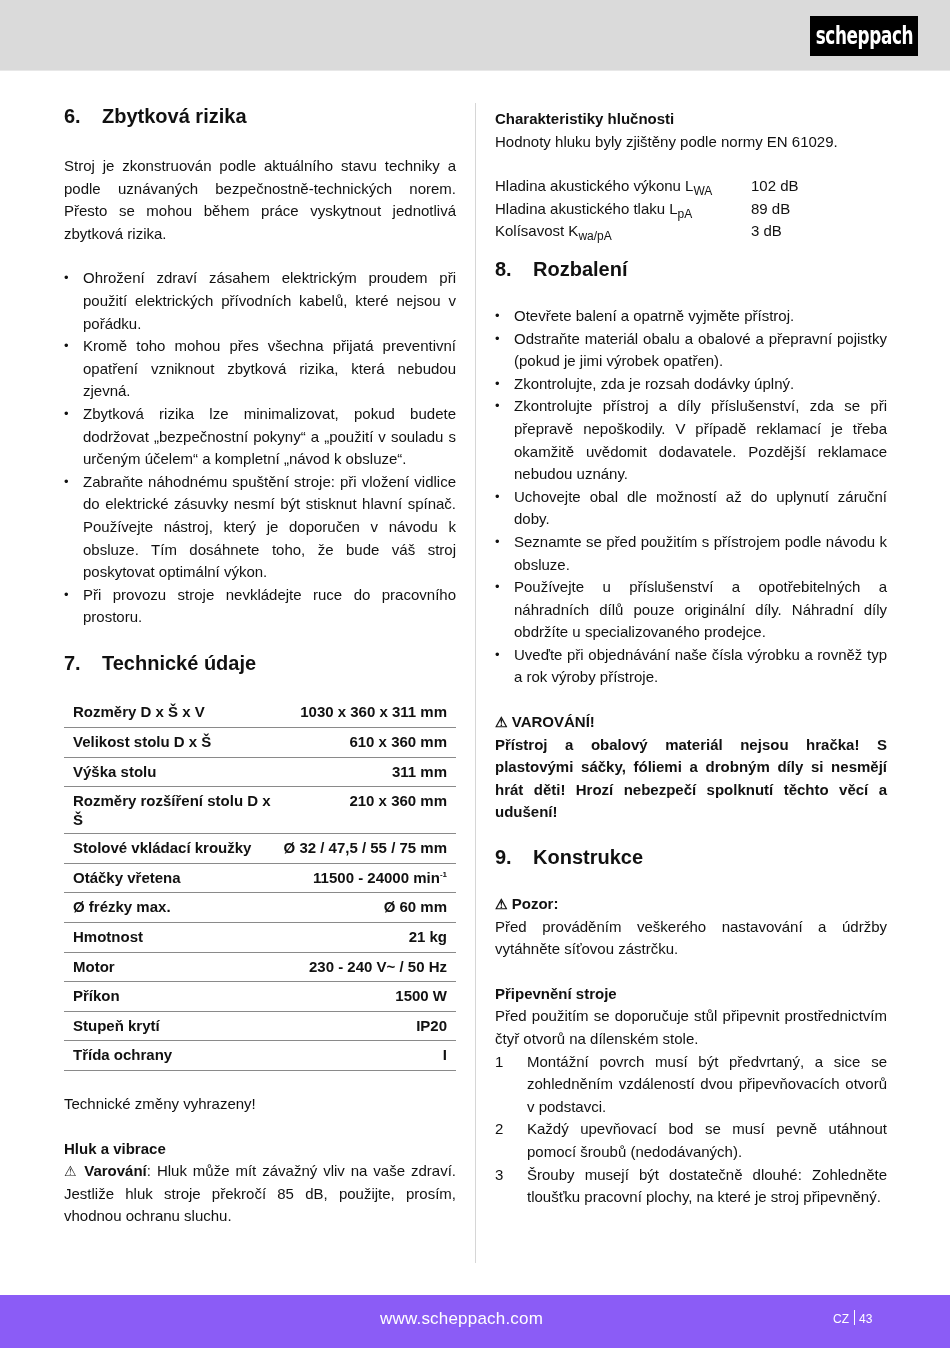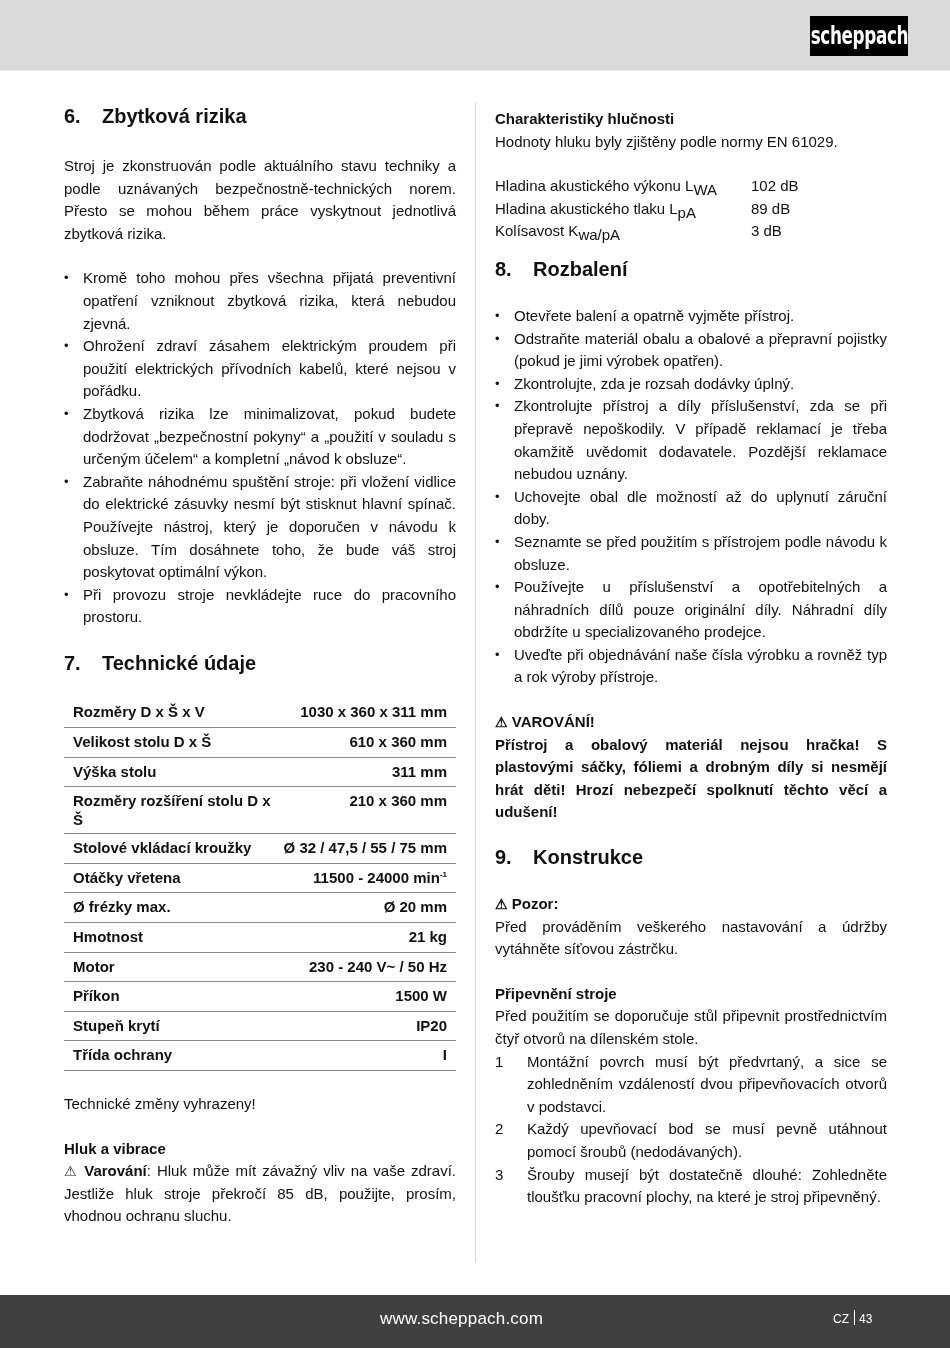--- a/index.html
+++ b/index.html
@@ -1,20 +1,20 @@
 <!DOCTYPE html>
 <html><head>
 <meta charset="utf-8">
 <style>
   * { box-sizing: border-box; margin: 0; padding: 0; }
   html, body { width: 950px; height: 1348px; background: #ffffff; overflow: hidden; }
   body { position: relative; font-family: "Liberation Sans", sans-serif; color: #111; font-size: 15px; }
 
   .topbar { position: absolute; left: 0; top: 0; width: 950px; height: 71px; background: #dadada; border-bottom: 1px solid #e8e8e8; }
-  .logo { position: absolute; left: 810px; top: 16px; width: 98px; height: 40px; background: #000; display: flex; align-items: center; justify-content: center; }
+  .logo { position: absolute; left: 810px; top: 16px; width: 108px; height: 40px; background: #000; display: flex; align-items: center; justify-content: center; }
   .logo span { color: #fff; font-family: "DejaVu Sans Condensed", "DejaVu Sans", sans-serif; font-weight: bold; font-size: 24px; letter-spacing: -0.5px; transform: scaleX(0.78); display: inline-block; line-height: 1; }
 
   .divider { position: absolute; left: 475px; top: 103px; width: 1px; height: 1160px; background: #d6d6d6; }
 
   .col { position: absolute; top: 104px; width: 392px; line-height: 22.6px; }
   .col-left { left: 64px; }
   .col-right { left: 495px; }
 
   h2 { font-size: 20px; font-weight: bold; line-height: 24px; display: flex; }
   h2 .num { width: 38px; display: inline-block; }
@@ -26,28 +26,28 @@
   ul.bullets li::before { content: "•"; position: absolute; left: 0; top: 0; font-size: 13px; }
 
   ol.steps { list-style: none; }
   ol.steps li { position: relative; padding-left: 32px; text-align: justify; }
   ol.steps li .n { position: absolute; left: 0; top: 0; }
 
   table.spec { width: 392px; border-collapse: collapse; margin-top: 0; font-weight: bold; }
   table.spec td { border-bottom: 1px solid #8a8a8a; padding: 4px 0 4px 9px; vertical-align: top; line-height: 19px; height: 29.6px; }
   table.spec td.val { text-align: right; padding-right: 9px; padding-left: 0; white-space: nowrap; }
   sup { font-size: 8px; vertical-align: super; line-height: 0; }
-  sub { font-size: 15px; vertical-align: sub; line-height: 0; margin-top: 32px; }
+  sub { font-size: 12px; vertical-align: sub; line-height: 0; margin-top: 32px; }
 
   .noise-table td { padding: 0; line-height: 22.6px; }
   .noise-table td.lbl { width: 256px; }
 
   .warn-icon { font-size: 14px; }
 
-  .footer { position: absolute; left: 0; top: 1295px; width: 950px; height: 53px; background: #404040; }
+  .footer { position: absolute; left: 0; top: 1295px; width: 950px; height: 53px; background: #8b5cf6; }
   .footer .url { position: absolute; left: 380px; top: 14px; color: #fff; font-size: 17px; letter-spacing: 0.2px; }
   .footer .page { position: absolute; left: 833px; top: 15px; color: #fff; font-size: 12px; }
   .footer .page .sep { display: inline-block; width: 1px; height: 15px; background: #fff; vertical-align: -2px; margin: 0 4px 0 5px; }
 </style>
 </head>
 <body>
 
 <div class="topbar">
   <div class="logo">
     <span>scheppach</span>
@@ -59,22 +59,22 @@
 <div class="col col-left">
 
   <h2>
     <span class="num">6.</span>
     <span>Zbytková rizika</span>
   </h2>
 
   <p style="margin-top:27px;">Stroj je zkonstruován podle aktuálního stavu techniky a podle uznávaných bezpečnostně-technických norem. Přesto se mohou během práce vyskytnout jednotlivá zbytková rizika.</p>
 
   <ul class="bullets" style="margin-top:22px;">
+    <li>Ohrožení zdraví zásahem elektrickým proudem při použití elektrických přívodních kabelů, které nejsou v pořádku.</li>
     <li>Kromě toho mohou přes všechna přijatá preventivní opatření vzniknout zbytková rizika, která nebudou zjevná.</li>
-    <li>Ohrožení zdraví zásahem elektrickým proudem při použití elektrických přívodních kabelů, které nejsou v pořádku.</li>
     <li>Zbytková rizika lze minimalizovat, pokud budete dodržovat „bezpečnostní pokyny“ a „použití v souladu s určeným účelem“ a kompletní „návod k obsluze“.</li>
     <li>Zabraňte náhodnému spuštění stroje: při vložení vidlice do elektrické zásuvky nesmí být stisknut hlavní spínač. Používejte nástroj, který je doporučen v návodu k obsluze. Tím dosáhnete toho, že bude váš stroj poskytovat optimální výkon.</li>
     <li>Při provozu stroje nevkládejte ruce do pracovního prostoru.</li>
   </ul>
 
   <h2 style="margin-top:22px;">
     <span class="num">7.</span>
     <span>Technické údaje</span>
   </h2>
 
@@ -99,21 +99,21 @@
       <tr>
         <td>Stolové vkládací kroužky</td>
         <td class="val">Ø 32 / 47,5 / 55 / 75 mm</td>
       </tr>
       <tr>
         <td>Otáčky vřetena</td>
         <td class="val"><span>11500 - 24000 min</span><sup>-1</sup></td>
       </tr>
       <tr>
         <td>Ø frézky max.</td>
-        <td class="val">Ø 20 mm</td>
+        <td class="val">Ø 60 mm</td>
       </tr>
       <tr>
         <td>Hmotnost</td>
         <td class="val">21 kg</td>
       </tr>
       <tr>
         <td>Motor</td>
         <td class="val">230 - 240 V~ / 50 Hz</td>
       </tr>
       <tr>

